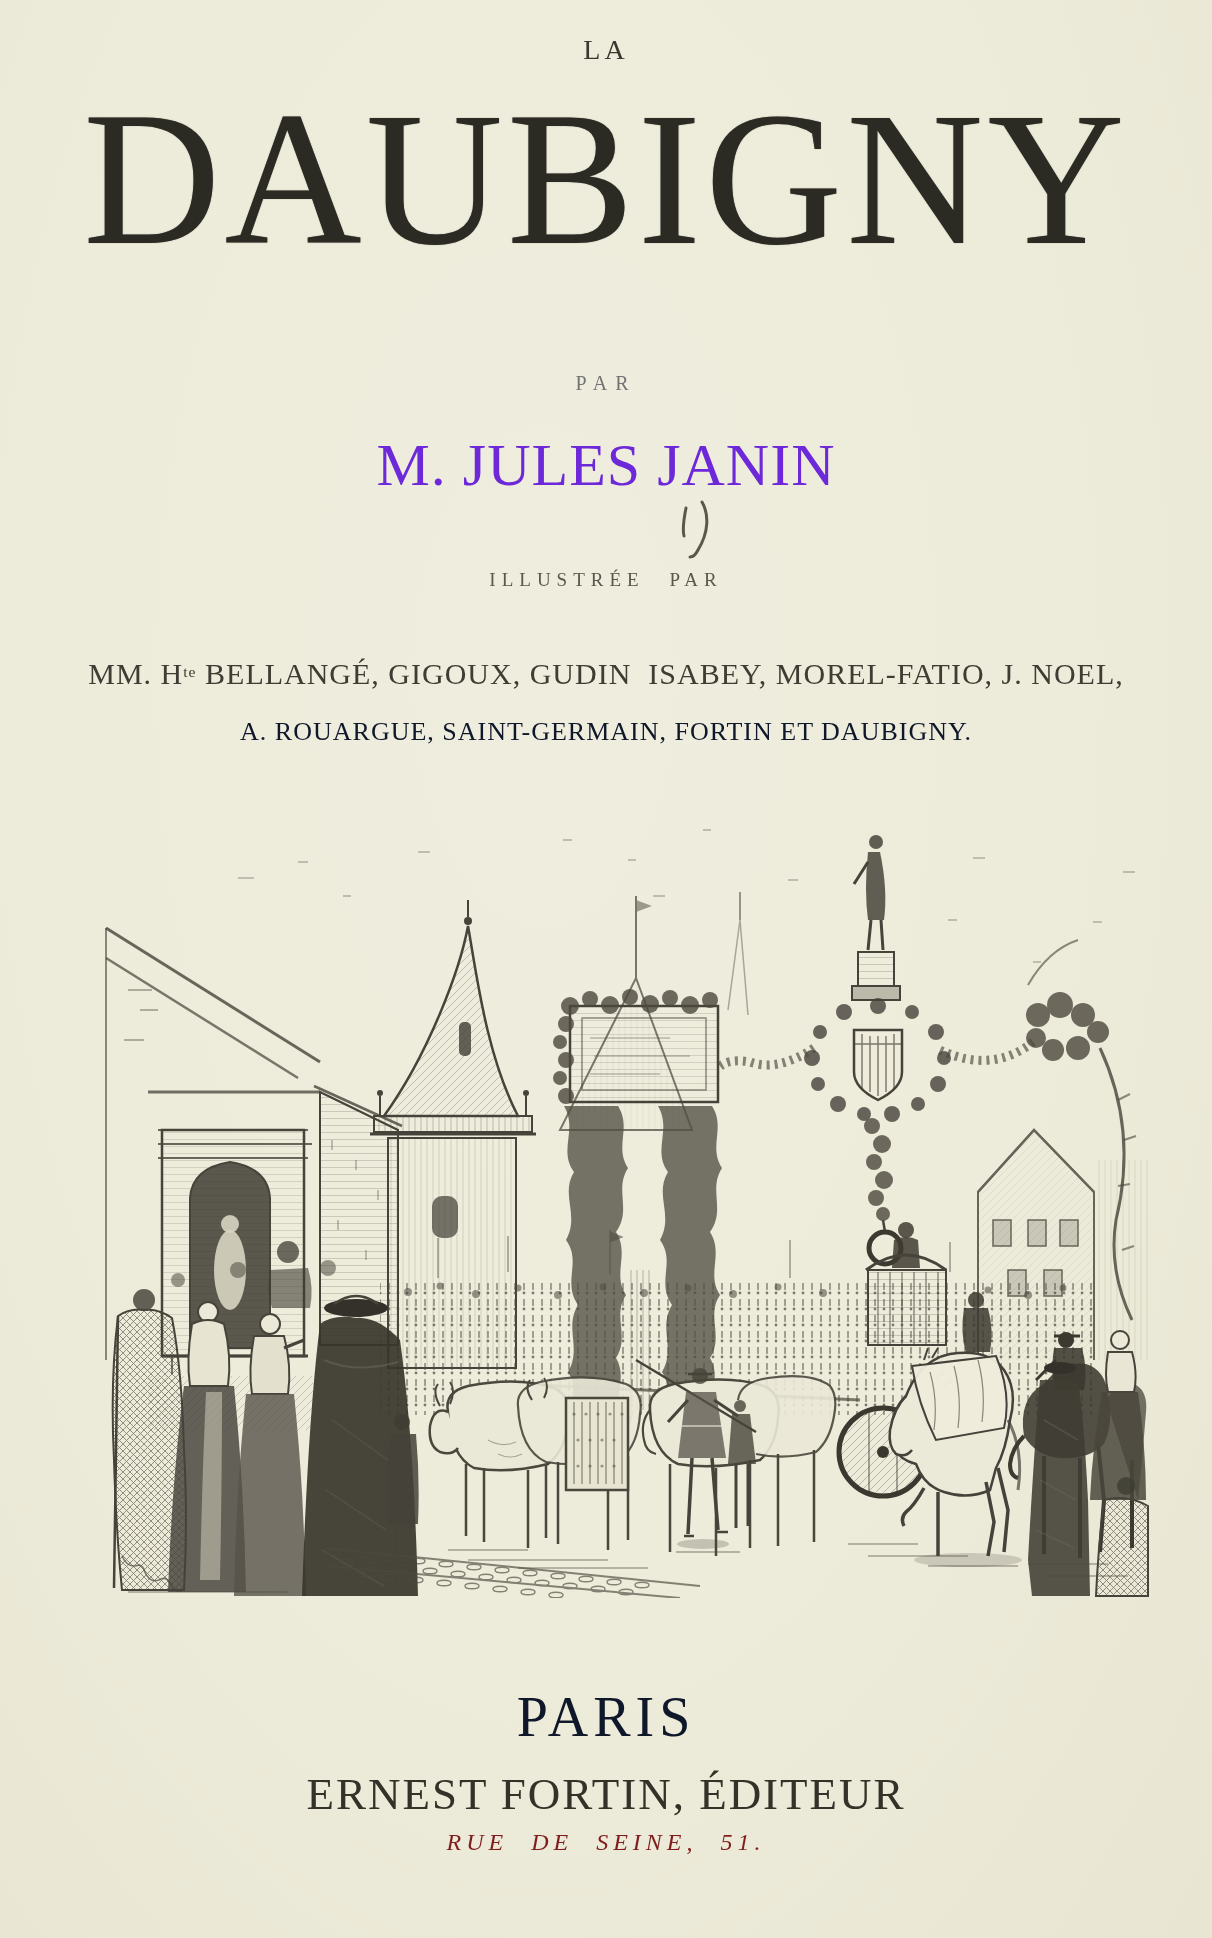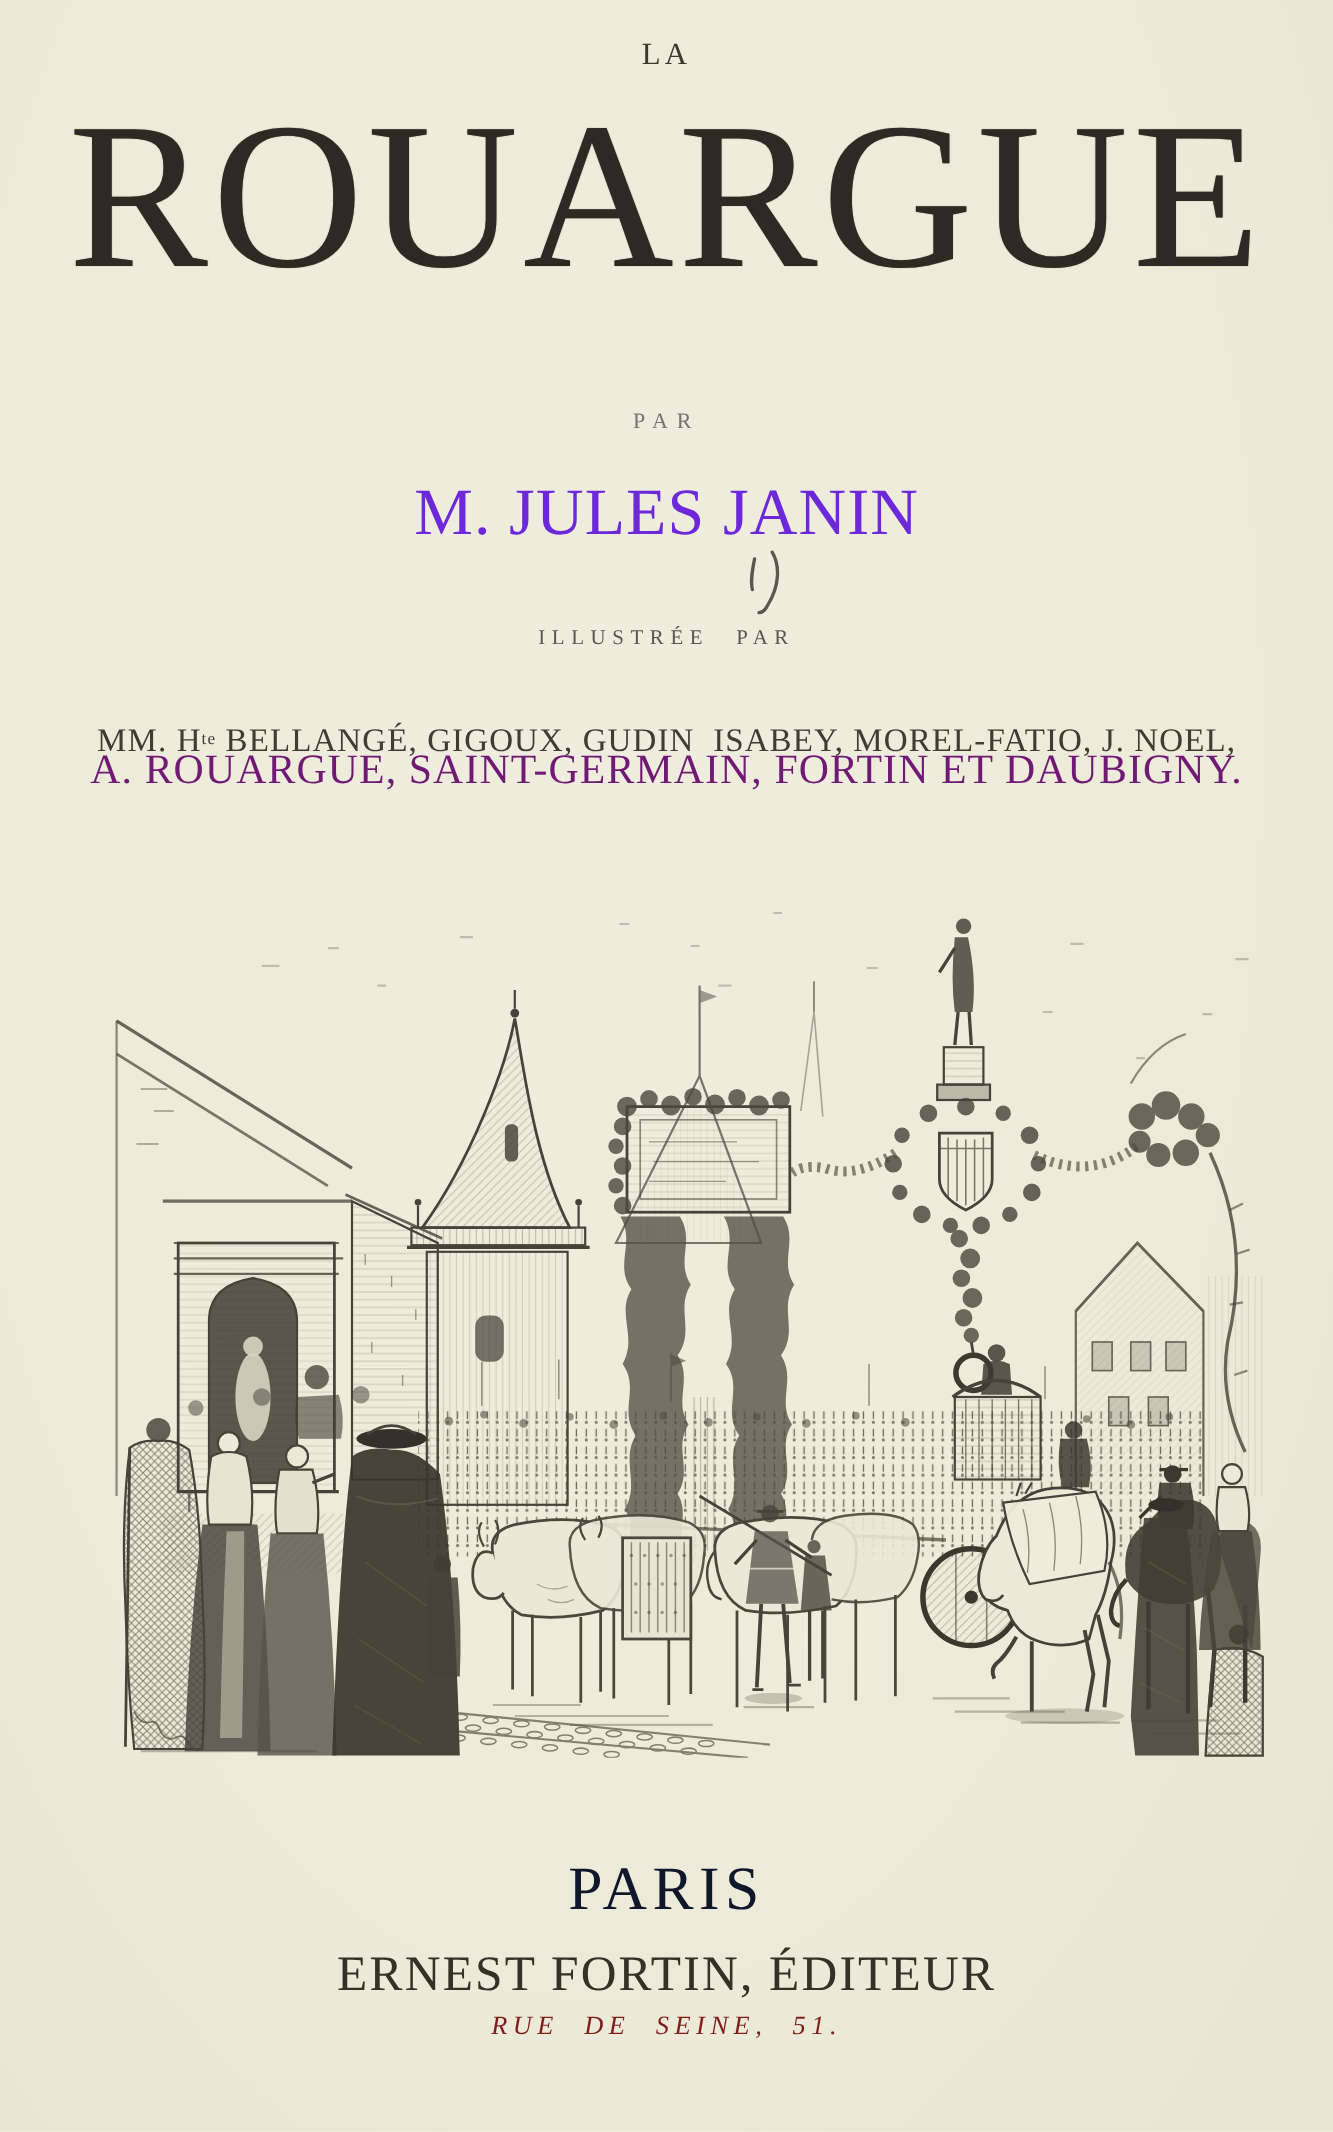--- a/index.html
+++ b/index.html
@@ -11,34 +11,34 @@
   .ctext{
     position:absolute;left:0;width:1212px;text-align:center;
     color:#312f28;line-height:1;white-space:pre-wrap;
   }
   .series{top:36px;font-size:28px;letter-spacing:4px;color:#3a382f;}
   .title{top:84px;font-size:190px;letter-spacing:4px;color:#2b2a23;text-shadow:0 0 1px rgba(43,42,35,.55);}
   .byline{top:373px;font-size:20px;letter-spacing:8px;color:#737373;}
   .author{top:435px;font-size:60px;letter-spacing:1px;color:#6d28d9;}
   .illus-label{top:570px;font-size:19px;letter-spacing:6px;word-spacing:14px;color:#5b574d;}
   .illus1{top:659px;font-size:30px;letter-spacing:1px;color:#3f3c33;}
-  .illus2{top:681px;font-size:38px;letter-spacing:1px;color:#701a75;}
+  .illus2{top:719px;font-size:26px;letter-spacing:1px;color:#0f172a;}
   .sup{font-size:.52em;vertical-align:.45em;letter-spacing:1px;}
   .city{top:1689px;font-size:56px;letter-spacing:5px;color:#0f172a;}
   .publisher{top:1772px;font-size:45px;letter-spacing:2px;color:#343128;}
   .address{top:1830px;font-size:24px;letter-spacing:5px;word-spacing:12px;color:#7f1d1d;font-style:italic;}
   .mark{position:absolute;left:676px;top:498px;}
   .engraving{position:absolute;left:88px;top:800px;width:1062px;height:798px;}
   svg{display:block;}
 </style>
 </head>
 <body>
 
 <div class="ctext series">LA</div>
-<div class="ctext title">ROUARGUE</div>
+<div class="ctext title">DAUBIGNY</div>
 <div class="ctext byline">PAR</div>
 <div class="ctext author">M. JULES JANIN</div>
 
 <div class="mark">
   <svg width="46" height="62" viewBox="0 0 46 62">
     <g stroke="#5a574d" stroke-width="3" fill="none" stroke-linecap="round">
       <path d="M10,10 C8,20 6,30 8,38"></path>
       <path d="M26,4 C33,16 33,34 22,52 C20,56 17,59 14,59"></path>
     </g>
   </svg>

